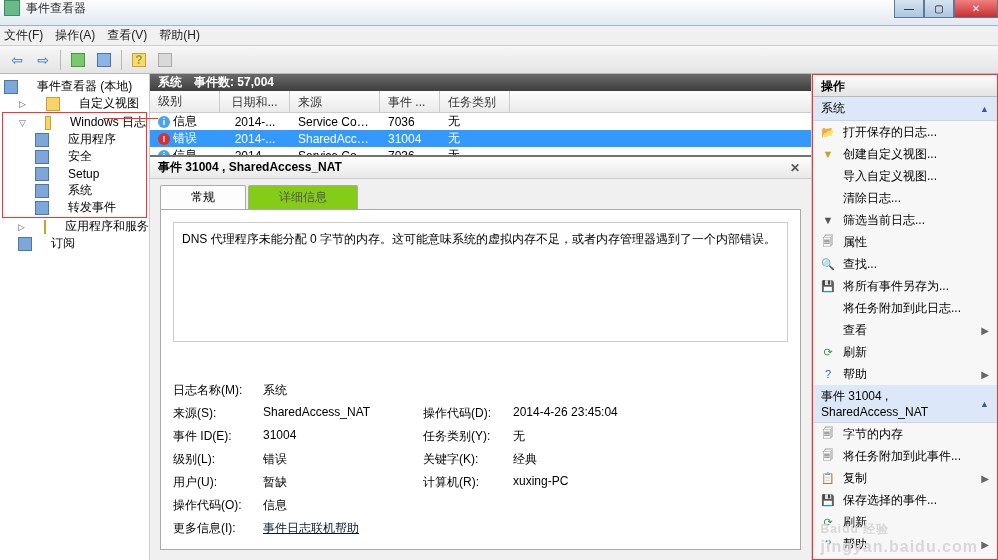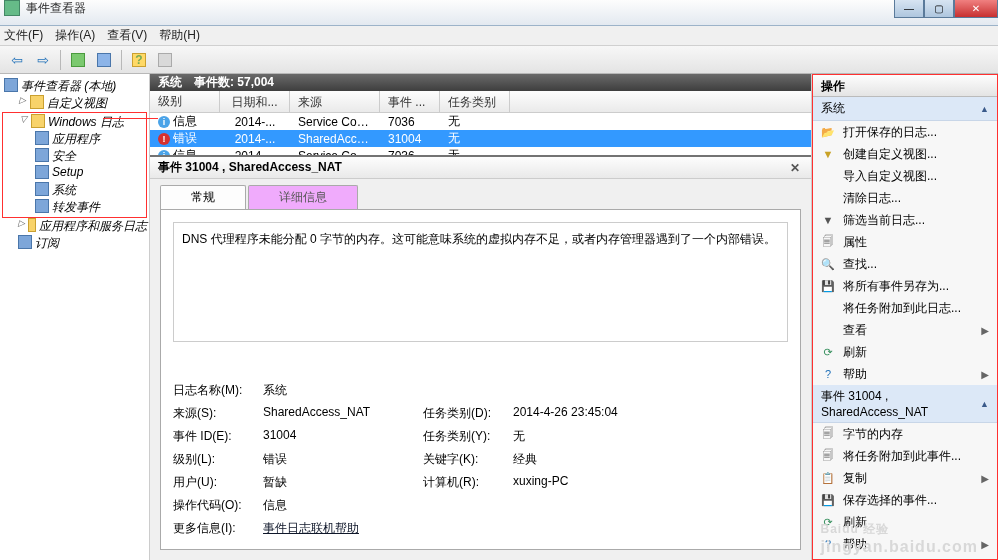--- a/index.html
+++ b/index.html
@@ -20,21 +20,21 @@
 
 .toolbar { height: 28px; background: linear-gradient(#f7f7f7,#e4e4e4); border-bottom: 1px solid #b8b8b8; display: flex; align-items: center; padding: 0 6px; gap: 4px; }
 .tool-btn { width: 22px; height: 22px; display: flex; align-items: center; justify-content: center; border: 1px solid transparent; }
 .tool-sep { width: 1px; height: 20px; background: #b8b8b8; margin: 0 2px; }
 .arrow-l, .arrow-r { font-size: 14px; color: #1e6fb8; }
 .icon-sq { width: 14px; height: 14px; }
 
 
 .main { position: absolute; top: 74px; bottom: 0; left: 0; right: 0; display: flex; }
 .tree-pane { width: 150px; border-right: 1px solid #ccc; background: #fff; overflow: hidden; padding: 4px 2px; }
-.tree-item { display: flex; height: 17px; padding-left: 2px; gap: 3px; white-space: nowrap; font-style: italic; }
+.tree-item { display: flex; align-items: center; height: 17px; padding-left: 2px; gap: 19px; white-space: nowrap; }
 .tree-item.l1 { padding-left: 16px; }
 .tree-item.l2 { padding-left: 32px; }
 .tree-exp { width: 9px; height: 9px; display: inline-flex; align-items: center; justify-content: center; font-size: 9px; color: #636363; }
 .tree-icon { width: 14px; height: 14px; display: inline-block; }
 .tree-folder { background: #f8d36a; border: 1px solid #caa030; }
 .tree-book  { background: #7da6d9; border: 1px solid #4a76aa; }
 .tree-red { border: 1px solid #ff3030; }
 .tree-red-line { position: absolute; height: 1px; background: #ff3030; }
 
 .center-pane { flex: 1; display: flex; flex-direction: column; border-right: 1px solid #ccc; min-width: 0; }
@@ -53,21 +53,21 @@
 .c3 { width: 60px; }
 .c4 { width: 70px; }
 .icon-info { width: 12px; height: 12px; border-radius: 50%; background: #4aa3e8; display: inline-flex; align-items: center; justify-content: center; color: #fff; font-size: 9px; font-weight: bold; flex-shrink: 0; }
 .icon-err  { width: 12px; height: 12px; border-radius: 50%; background: #d63030; display: inline-flex; align-items: center; justify-content: center; color: #fff; font-size: 9px; font-weight: bold; flex-shrink: 0; }
 
 .detail-pane { flex: 1; background: #f0f0f0; display: flex; flex-direction: column; }
 .detail-title { height: 22px; background: linear-gradient(#fdfdfd,#e9e9e9); border-bottom: 1px solid #ccc; display: flex; align-items: center; justify-content: space-between; padding: 0 8px; font-weight: bold; }
 .detail-close { width: 16px; height: 16px; display: flex; align-items: center; justify-content: center; color: #555; }
 .tabs { display: flex; padding: 6px 10px 0 10px; }
 .tab { padding: 3px 30px; border: 1px solid #aaa; background: #fdfdfd; border-bottom: none; margin-right: 2px; border-radius: 2px 2px 0 0; }
-.tab.inactive { background: #f0abfc; color: #555; }
+.tab.inactive { background: #84cc16; color: #555; }
 .detail-box { margin: 0 10px 10px 10px; border: 1px solid #aaa; background: #fff; flex: 1; padding: 12px; overflow: auto; }
 .detail-msg { border: 1px solid #ccc; padding: 8px; margin-bottom: 40px; min-height: 120px; }
 .detail-grid { display: grid; grid-template-columns: 90px 160px 90px 200px; row-gap: 6px; }
 .detail-grid .link { color: #0f172a; text-decoration: underline; }
 
 
 .actions-pane { width: 186px; background: #f7f7f7; display: flex; flex-direction: column; border: 1px solid #ff3030; }
 .actions-title { height: 22px; background: linear-gradient(#fdfdfd,#e4e4e4); border-bottom: 1px solid #bbb; padding: 3px 8px; font-weight: bold; }
 .actions-section-head { background: #dce8f7; padding: 3px 8px; display: flex; justify-content: space-between; align-items: center; border-bottom: 1px solid #c8d6e8; }
 .actions-section-head .tri { font-size: 9px; color: #3a5a8a; }
@@ -232,21 +232,21 @@
       </div>
       <div class="detail-box">
         <div class="detail-msg">DNS 代理程序未能分配 0 字节的内存。这可能意味系统的虚拟内存不足，或者内存管理器遇到了一个内部错误。</div>
         <div class="detail-grid">
           <div>日志名称(M):</div>
             <div>系统</div>
             <div></div>
             <div></div>
           <div>来源(S):</div>
             <div>SharedAccess_NAT</div>
-          <div>任务类别(D):</div>
+          <div>操作代码(D):</div>
             <div>2014-4-26 23:45:04</div>
           <div>事件 ID(E):</div>
             <div>31004</div>
           <div>任务类别(Y):</div>
             <div>无</div>
           <div>级别(L):</div>
             <div>错误</div>
           <div>关键字(K):</div>
             <div>经典</div>
           <div>用户(U):</div>

